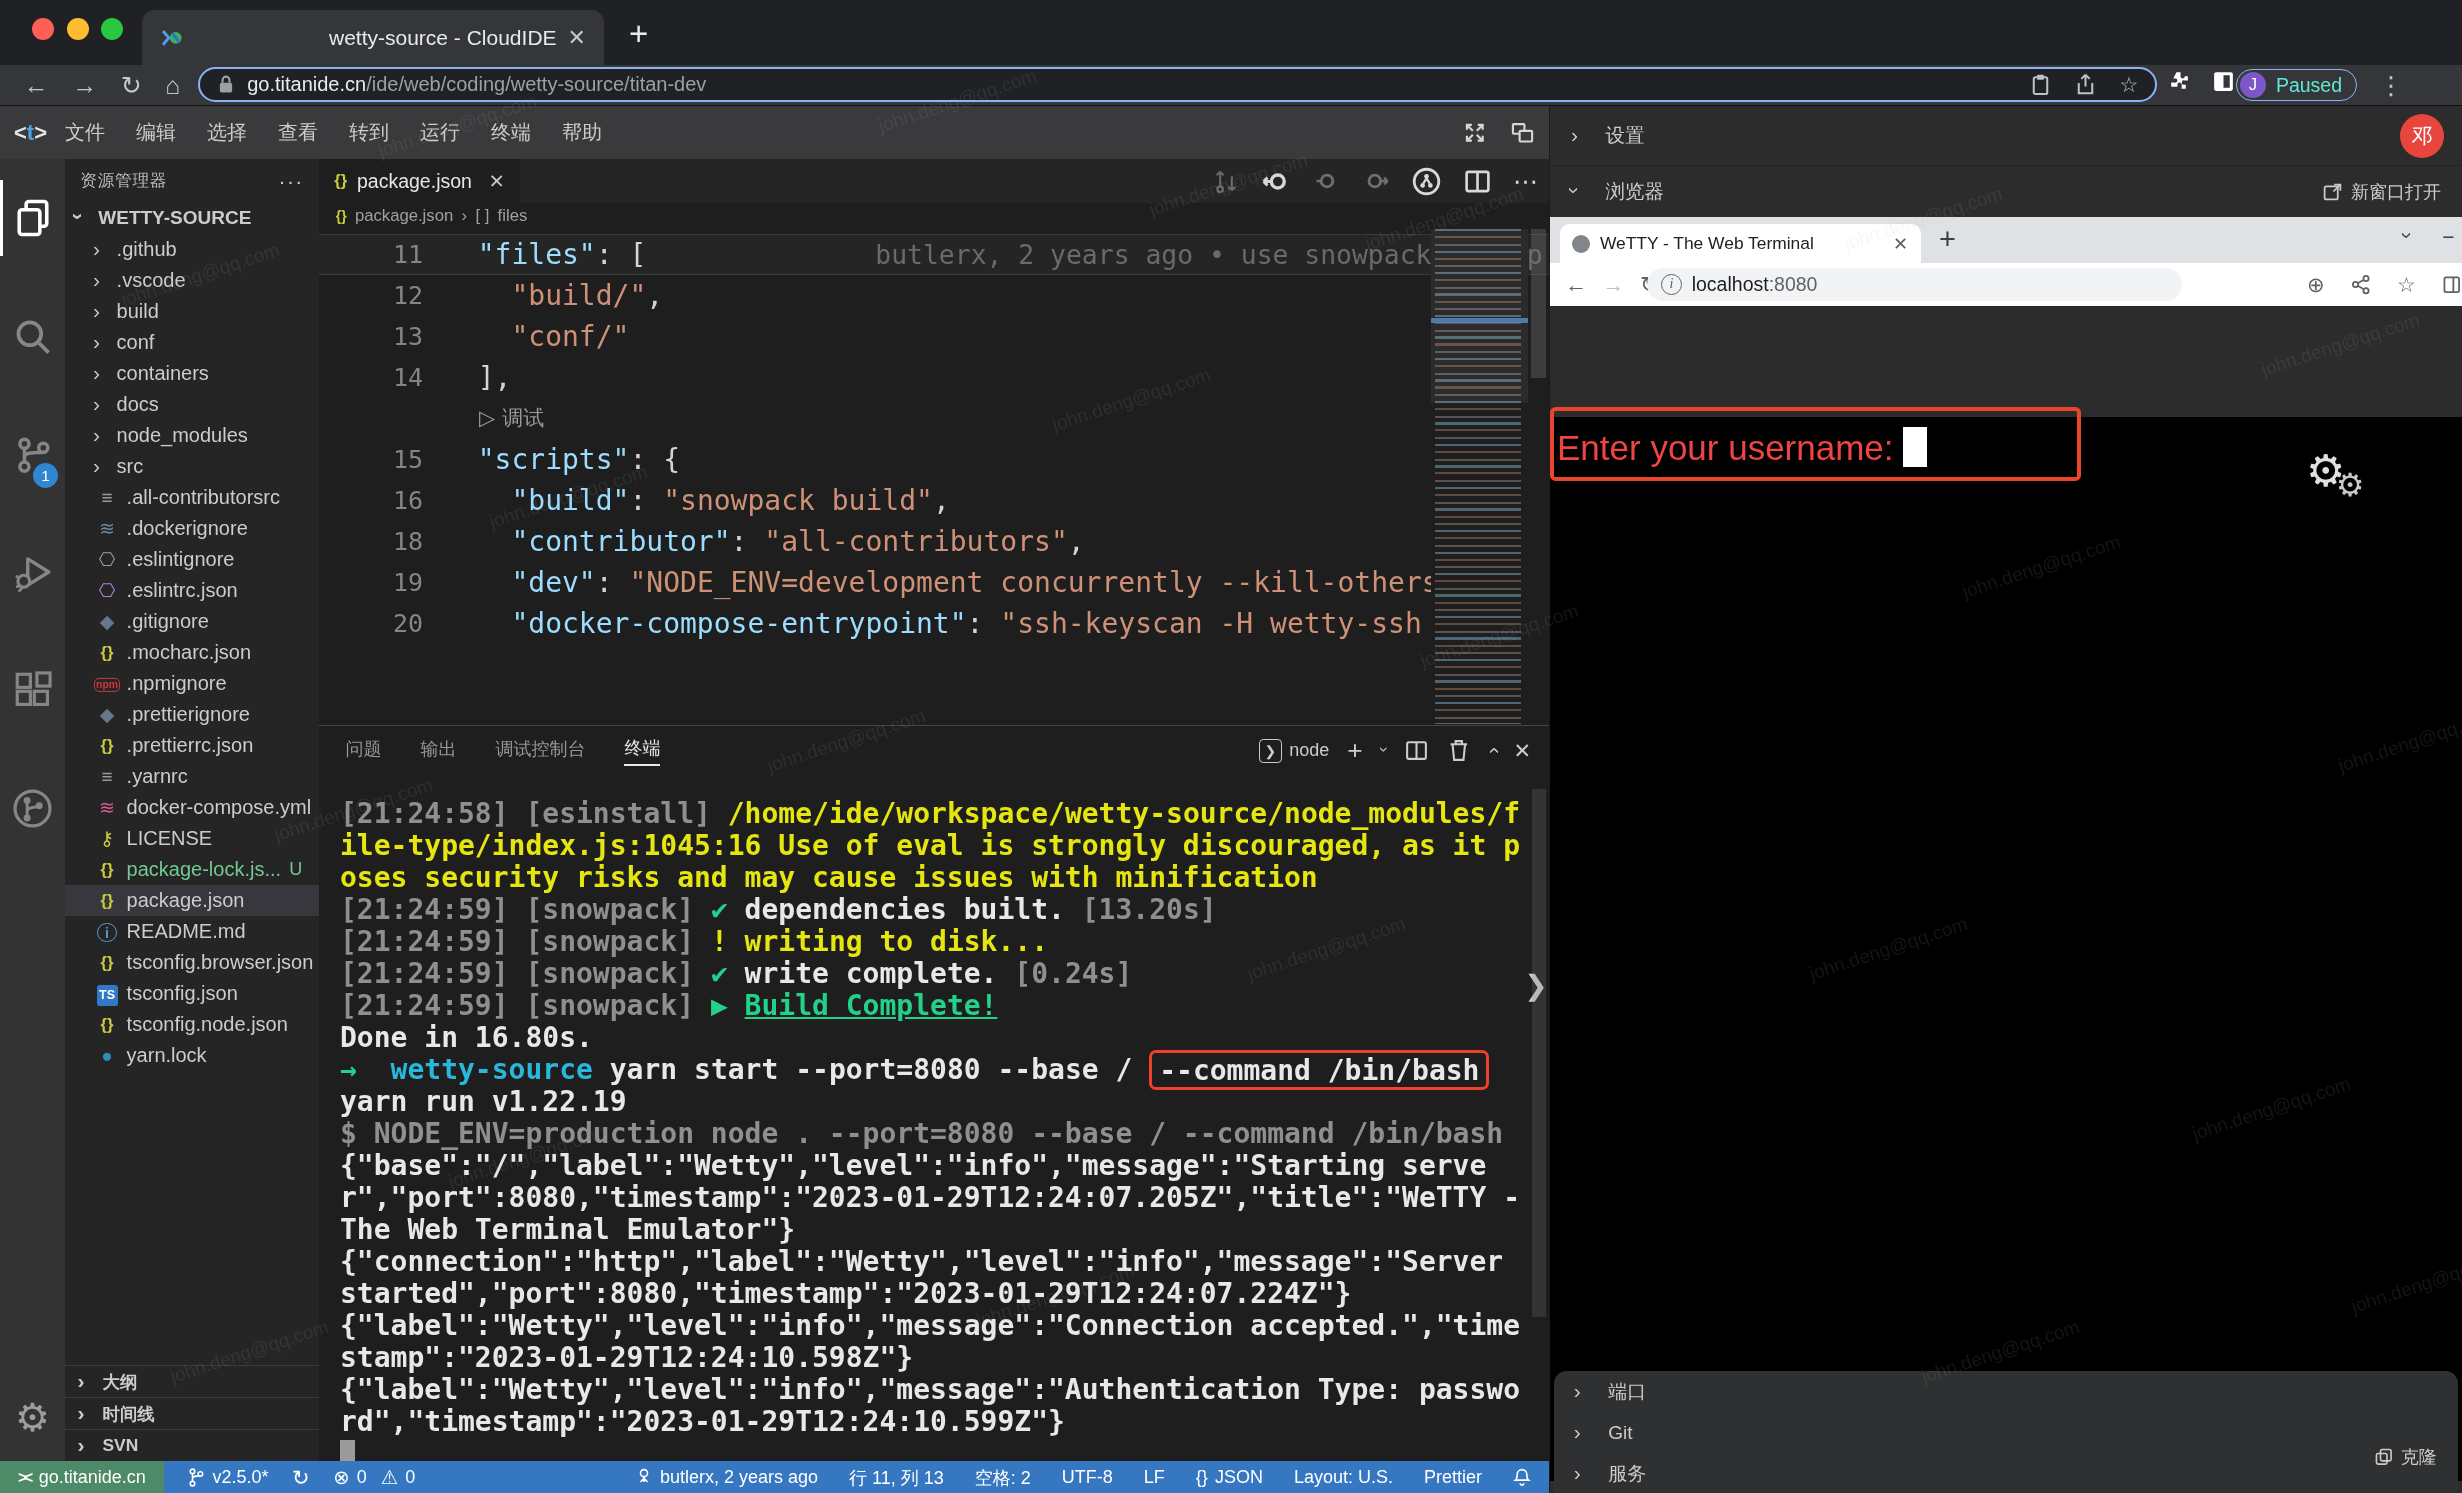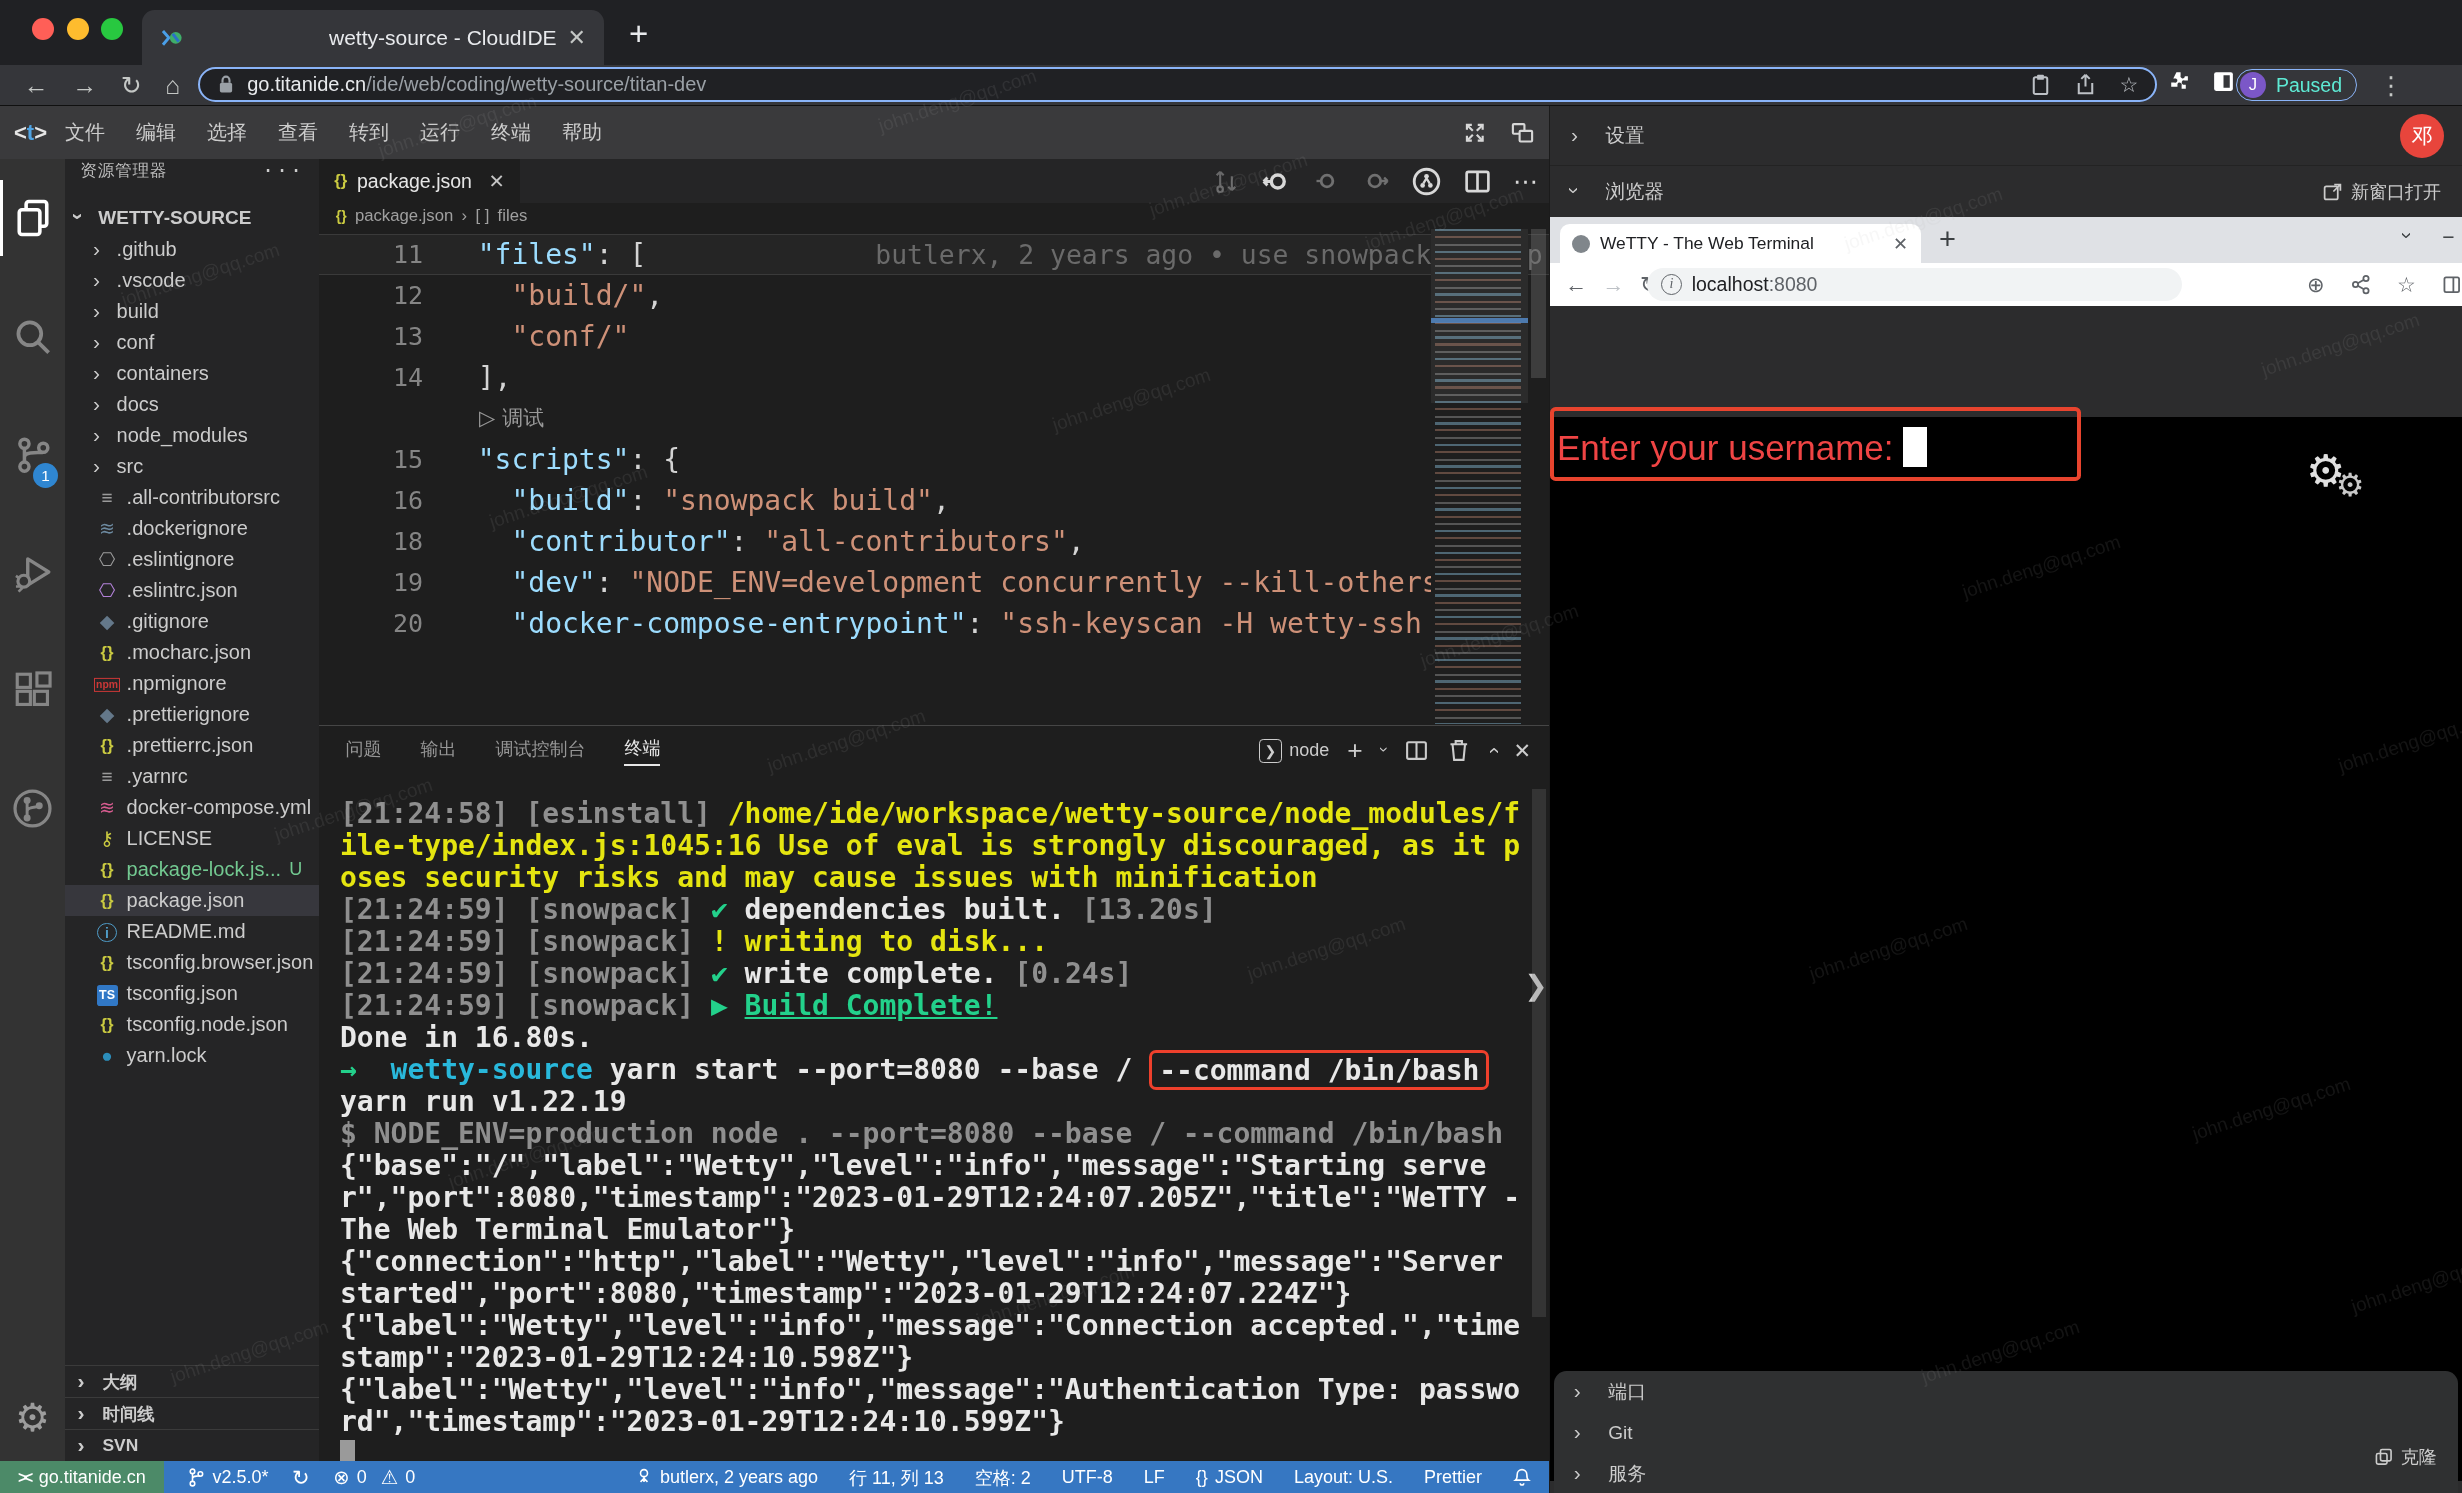--- a/index.html
+++ b/index.html
@@ -36,32 +36,32 @@
   #menubar-icons { position:absolute; right:14px; top:0; height:53px; display:flex; align-items:center; gap:23.6px; color:#d7d7d7; font-size:22px; }
 
   #main { position:absolute; left:0; top:53px; width:100%; bottom:33px; display:flex; }
   #activitybar { width:65px; background:#333333; position:relative; flex:0 0 auto; }
   .act-slot { height:118px; display:flex; align-items:center; justify-content:center; position:relative; }
   .act-slot.active::before { content:""; position:absolute; left:0; top:21px; bottom:21px; width:2.8px; background:#ffffff; }
   .act-badge { position:absolute; right:7px; bottom:25px; width:25px; height:25px; background:#2f86d1; color:#fff; border-radius:50%; font-size:15.3px; display:flex; align-items:center; justify-content:center; }
   #act-gear { position:absolute; bottom:12.5px; left:0; width:65px; height:63px; display:flex; align-items:center; justify-content:center; color:#9d9d9d; font-size:39px; }
 
   #sidebar { width:254px; background:#252526; position:relative; flex:0 0 auto; color:#cccccc; overflow:hidden; }
-  #sb-head { height:43px; display:flex; align-items:flex-start; padding:0 15.3px; font-size:16.7px; color:#bbbbbb; letter-spacing:0.7px;font-family:Liberation Mono, monospace; }
+  #sb-head { height:43px; display:flex; align-items:center; padding:0 15.3px; font-size:16.7px; color:#bbbbbb; letter-spacing:0.7px; }
   #sb-head .grow{flex:1} #sb-head .dots{ color:#cccccc; font-size:21px; letter-spacing:1.4px;}
   .tree-root { height:32px; display:flex; align-items:center; font-weight:bold; font-size:19px; padding-left:9.7px; }
   .tree-row { height:31px; display:flex; align-items:center; font-size:20px; padding-left:28px; white-space:nowrap; }
   .tree-row.selected { background:#37373d; }
   .tree-chev, .root-chev { color:#cccccc; font-size:21px; width:23.6px; flex:0 0 auto; }
   .chev-r { display:inline-block; transform:translateY(-1.4px); }
   .chev-d { display:inline-block; transform:rotate(90deg) translateX(-1.4px); }
   .tree-ico { width:28px; flex:0 0 auto; text-align:center; font-size:19px; margin-right:5.6px; }
   .lbl-added { color:#73c991; }
   .badge-u { margin-left:auto; margin-right:16.7px; color:#73c991; font-size:18px; }
-  .npm-ico { display:inline-block; font-size:10.4px; font-weight:bold; color:#cb3837; border:1.4px solid #cb3837; border-radius:0; padding:0 1.4px; line-height:12.5px; transform:translateY(-2.1px); }
+  .npm-ico { display:inline-block; font-size:10.4px; font-weight:bold; color:#cb3837; border:1.4px solid #cb3837; border-radius:5px; padding:0 1.4px; line-height:12.5px; transform:translateY(-2.1px); }
   .ts-ico { display:inline-block; width:21px; height:21px; background:#3178c6; color:#fff; font-size:12.5px; font-weight:bold; border-radius:2.8px; line-height:21px; text-align:center; }
   .circ-i { display:inline-block; width:19.5px; height:19.5px; border:1.4px solid #4f9cc8; color:#4f9cc8; border-radius:50%; font-size:14px; font-weight:bold; line-height:18px; text-align:center; }
   #sb-bottom { position:absolute; bottom:0; left:0; width:100%; }
   .sb-sec { height:32px; border-top:0.7px solid #3b3b3b; display:flex; align-items:center; font-weight:bold; font-size:17.4px; padding-left:12.5px; }
   .sb-sec .tree-chev{ width:25px; }
 
   #editor-col { flex:1; display:flex; flex-direction:column; position:relative; min-width:0; }
   #tabbar { height:44px; background:#252526; display:flex; position:relative; }
   #etab { height:44px; background:#1e1e1e; display:flex; align-items:center; padding:0 15.3px; color:#e6e6e6; font-size:19.5px; gap:9.7px; }
   #etab .br { color:#cbcb41; font-size:16.7px; font-weight:bold; }

